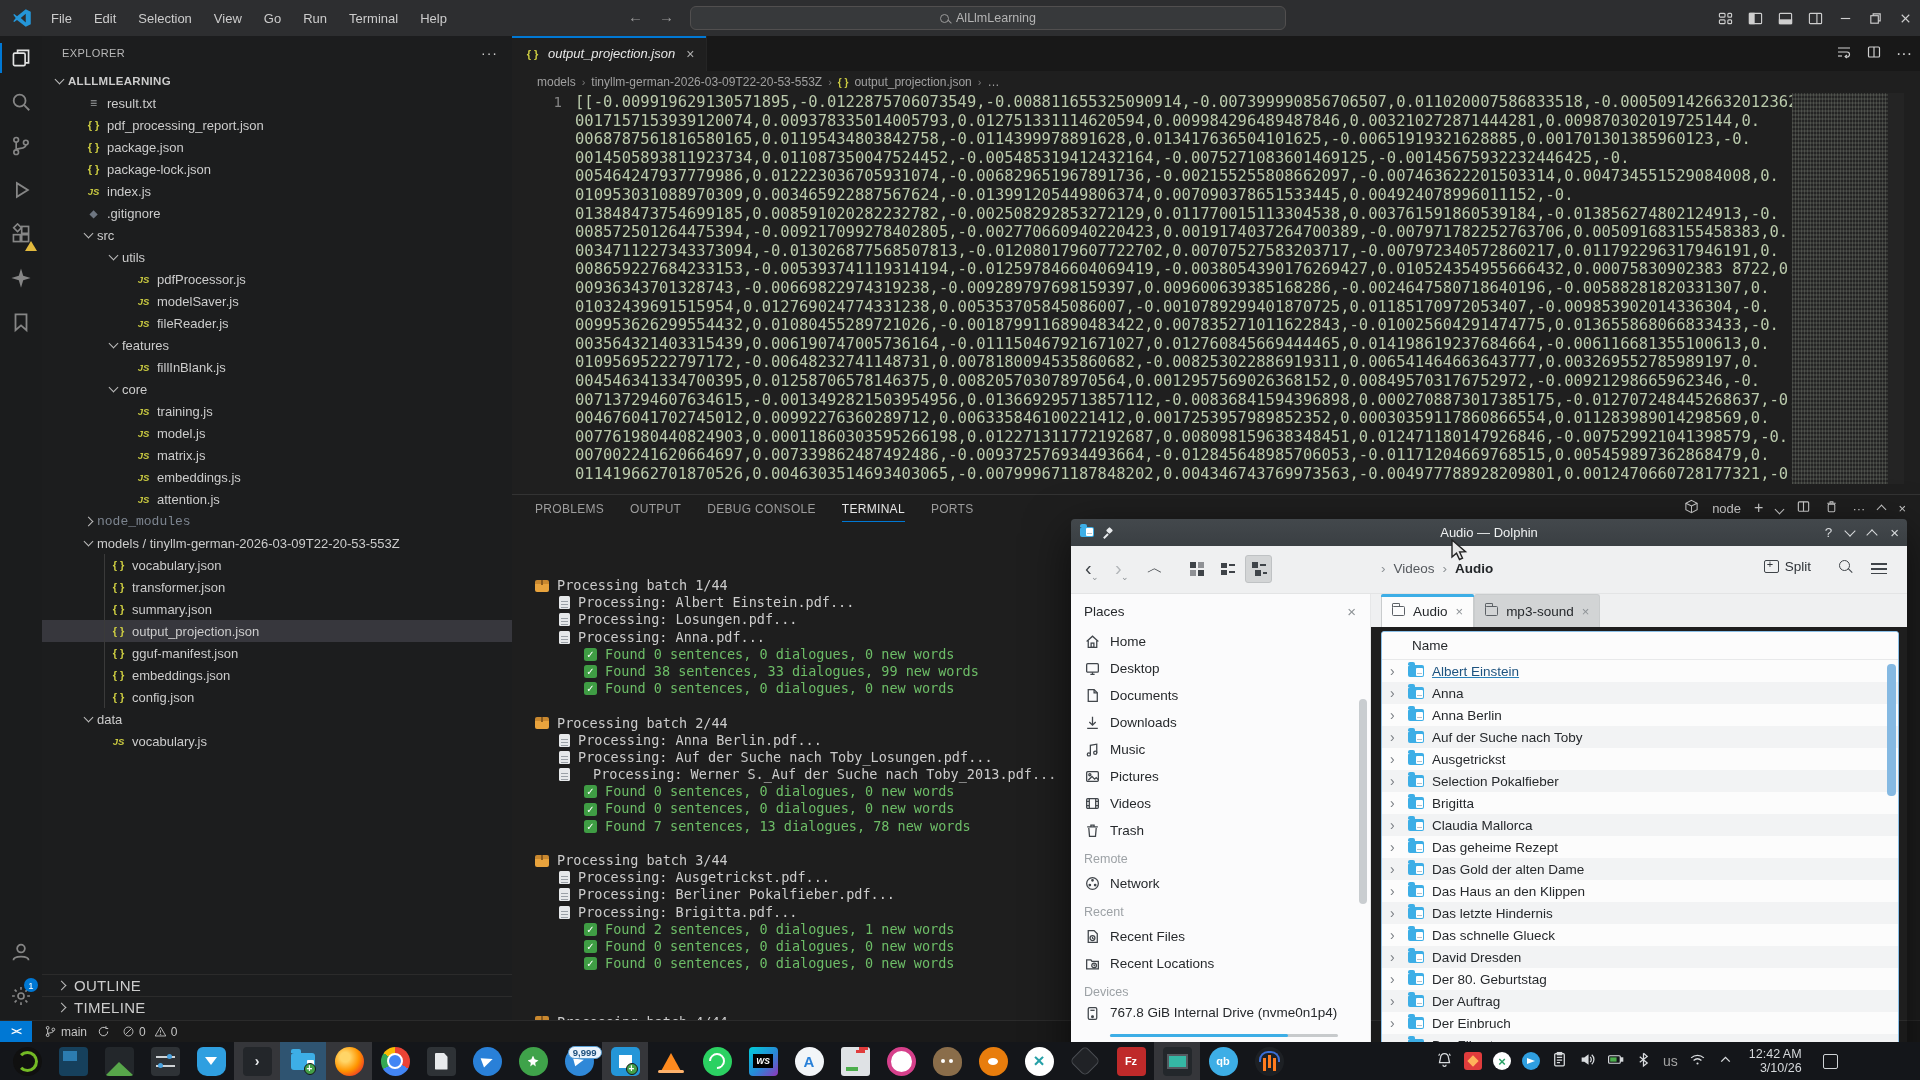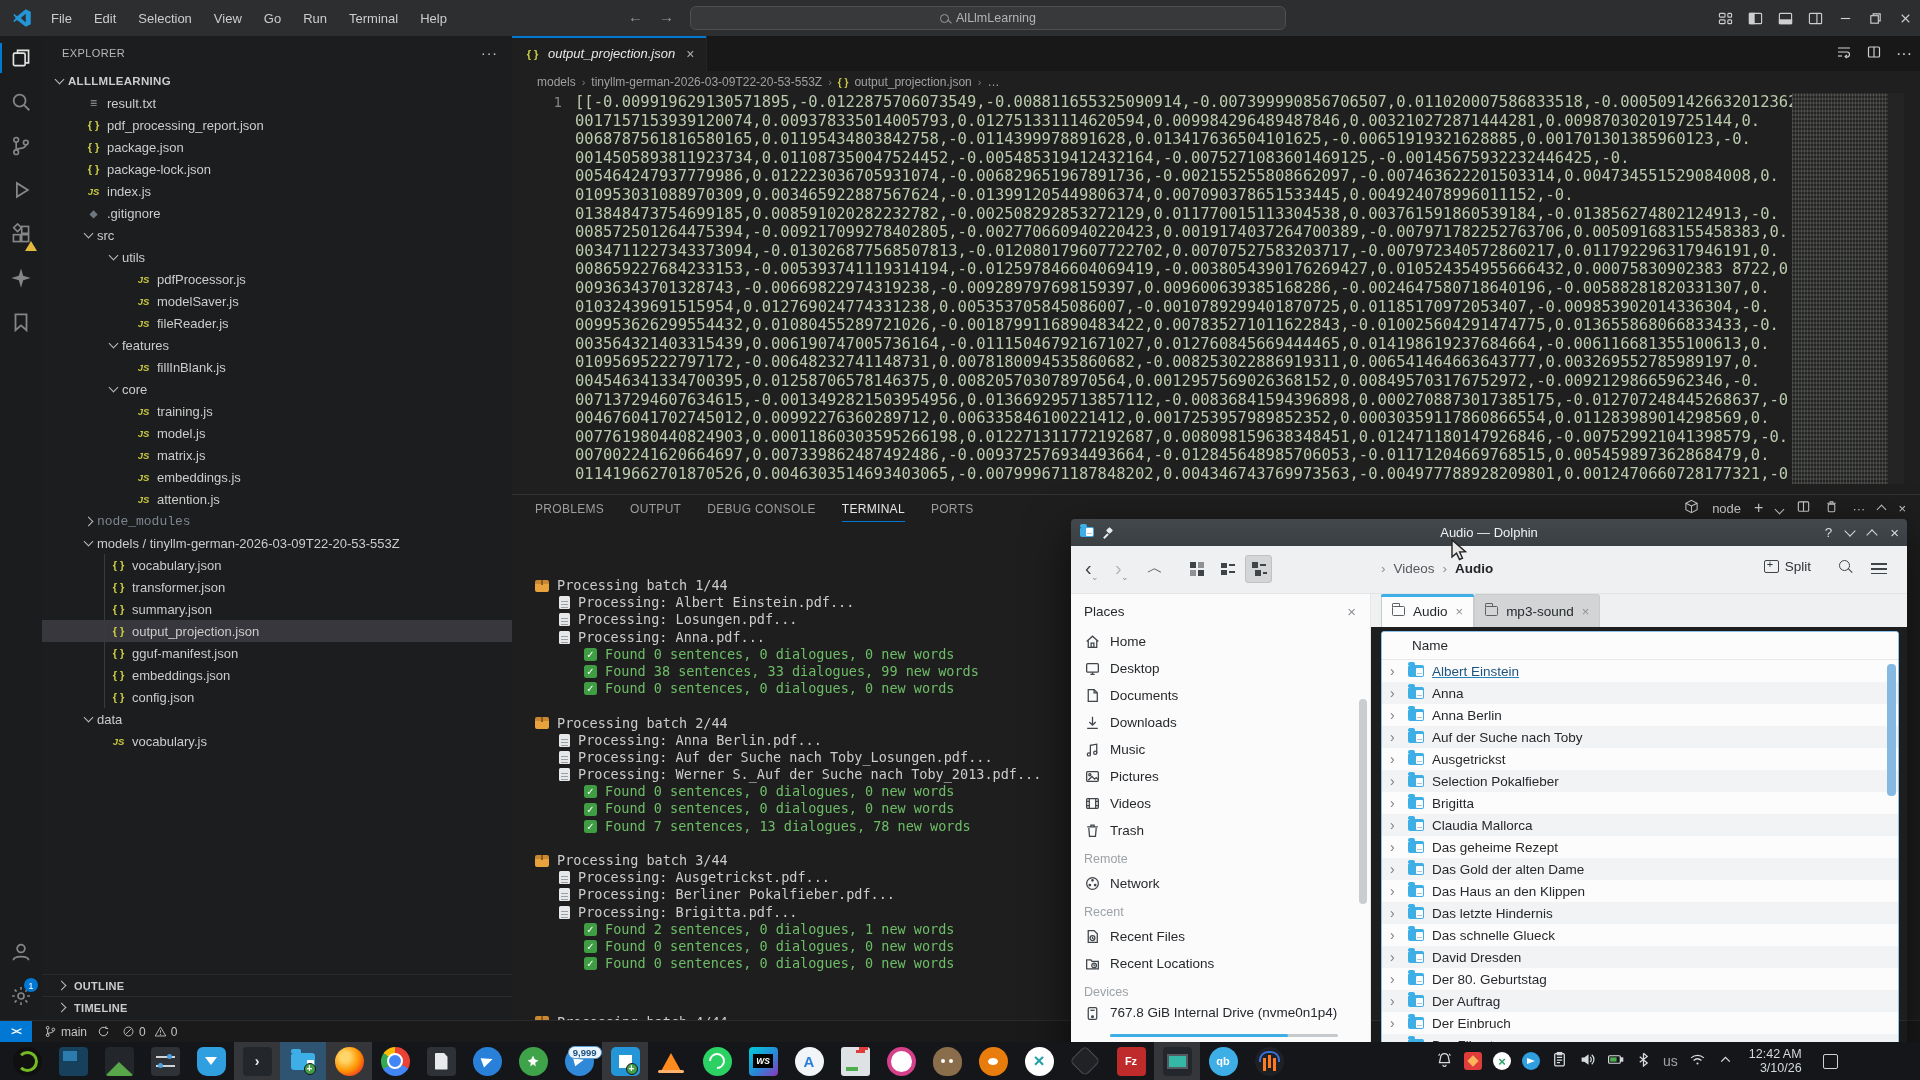--- a/index.html
+++ b/index.html
@@ -39,21 +39,21 @@
   .trow.bold{font-weight:bold;font-size:11.5px;letter-spacing:.3px}
   .chev{display:inline-block;width:7px;height:7px;border-right:1.3px solid #bdbdbd;border-bottom:1.3px solid #bdbdbd;flex:none}
   .chev.down{transform:rotate(45deg);margin-top:-4px}
   .chev.right{transform:rotate(-45deg)}
   .fico{flex:none;width:17px;text-align:center;font-weight:bold}
   .fico.json{color:#cbcb41;font-size:11px}
   .fico.js{color:#cbcb41;font-size:9.5px;font-style:italic}
   .fico.txt{color:#9da0a3;font-size:12px}
   .fico.git{color:#6e7681;font-size:10px}
   #guide{position:absolute;left:62px;width:1px;background:#3a3a3a}
-  .sb-sec{position:absolute;left:0;width:470px;height:22px;border-top:1px solid #2b2b2b;display:flex;align-items:center;padding-left:16px;font-size:11px;font-weight:bold;color:#cccccc;letter-spacing:.3px}
+  .sb-sec{position:absolute;left:0;width:470px;height:22px;border-top:1px solid #2b2b2b;display:flex;align-items:center;padding-left:16px;font-size:15px;font-weight:normal;color:#cccccc;letter-spacing:.3px}
   .sb-sec .chev{margin-right:9px}
 
   #editor{position:absolute;left:512px;top:36px;width:1408px;height:984px;background:#1f1f1f}
   #tabbar{position:absolute;left:0;top:0;width:1408px;height:35px;background:#181818;display:flex}
   .tab{position:relative;height:35px;padding:0 12px;background:#1f1f1f;display:flex;align-items:center;gap:7px;color:#e7e7e7;font-size:13px;border-right:1px solid #252525}
   .tab::before{content:"";position:absolute;left:0;top:0;right:0;height:1.5px;background:#0078d4}
   .tab .tlabel{font-style:italic}
   .tclose{color:#b0b0b0;font-size:14px;margin-left:4px}
   #editor-actions{position:absolute;right:8px;top:0;height:35px;display:flex;align-items:center;gap:14px;color:#cfcfcf}
   #editor-actions svg{width:16px;height:16px}
@@ -599,21 +599,21 @@
             <div class="tline" style="padding-left: 24px;"><span class="ti doc"></span><span>Processing: Albert Einstein.pdf...</span></div>
             <div class="tline" style="padding-left: 24px;"><span class="ti doc"></span><span>Processing: Losungen.pdf...</span></div>
             <div class="tline" style="padding-left: 24px;"><span class="ti doc"></span><span>Processing: Anna.pdf...</span></div>
             <div class="tline found" style="padding-left: 49px;"><span class="ti chk">✓</span><span>Found 0 sentences, 0 dialogues, 0 new words</span></div>
             <div class="tline found" style="padding-left: 49px;"><span class="ti chk">✓</span><span>Found 38 sentences, 33 dialogues, 99 new words</span></div>
             <div class="tline found" style="padding-left: 49px;"><span class="ti chk">✓</span><span>Found 0 sentences, 0 dialogues, 0 new words</span></div>
             <div class="tline"><span></span></div>
             <div class="tline" style="padding-left: 0px;"><span class="ti pkg"></span><span>Processing batch 2/44</span></div>
             <div class="tline" style="padding-left: 24px;"><span class="ti doc"></span><span>Processing: Anna Berlin.pdf...</span></div>
             <div class="tline" style="padding-left: 24px;"><span class="ti doc"></span><span>Processing: Auf der Suche nach Toby_Losungen.pdf...</span></div>
-            <div class="tline" style="padding-left: 24px;"><span class="ti doc"></span><span>Processing: Werner S._Auf der Suche nach Toby_2013.pdf...</span></div>
+            <div class="tline" style="padding-left: 24px; gap: 15px;"><span class="ti doc"></span><span>Processing: Werner S._Auf der Suche nach Toby_2013.pdf...</span></div>
             <div class="tline found" style="padding-left: 49px;"><span class="ti chk">✓</span><span>Found 0 sentences, 0 dialogues, 0 new words</span></div>
             <div class="tline found" style="padding-left: 49px;"><span class="ti chk">✓</span><span>Found 0 sentences, 0 dialogues, 0 new words</span></div>
             <div class="tline found" style="padding-left: 49px;"><span class="ti chk">✓</span><span>Found 7 sentences, 13 dialogues, 78 new words</span></div>
             <div class="tline"><span></span></div>
             <div class="tline" style="padding-left: 0px;"><span class="ti pkg"></span><span>Processing batch 3/44</span></div>
             <div class="tline" style="padding-left: 24px;"><span class="ti doc"></span><span>Processing: Ausgetrickst.pdf...</span></div>
             <div class="tline" style="padding-left: 24px;"><span class="ti doc"></span><span>Processing: Berliner Pokalfieber.pdf...</span></div>
             <div class="tline" style="padding-left: 24px;"><span class="ti doc"></span><span>Processing: Brigitta.pdf...</span></div>
             <div class="tline found" style="padding-left: 49px;"><span class="ti chk">✓</span><span>Found 2 sentences, 0 dialogues, 1 new words</span></div>
             <div class="tline found" style="padding-left: 49px;"><span class="ti chk">✓</span><span>Found 0 sentences, 0 dialogues, 0 new words</span></div>

